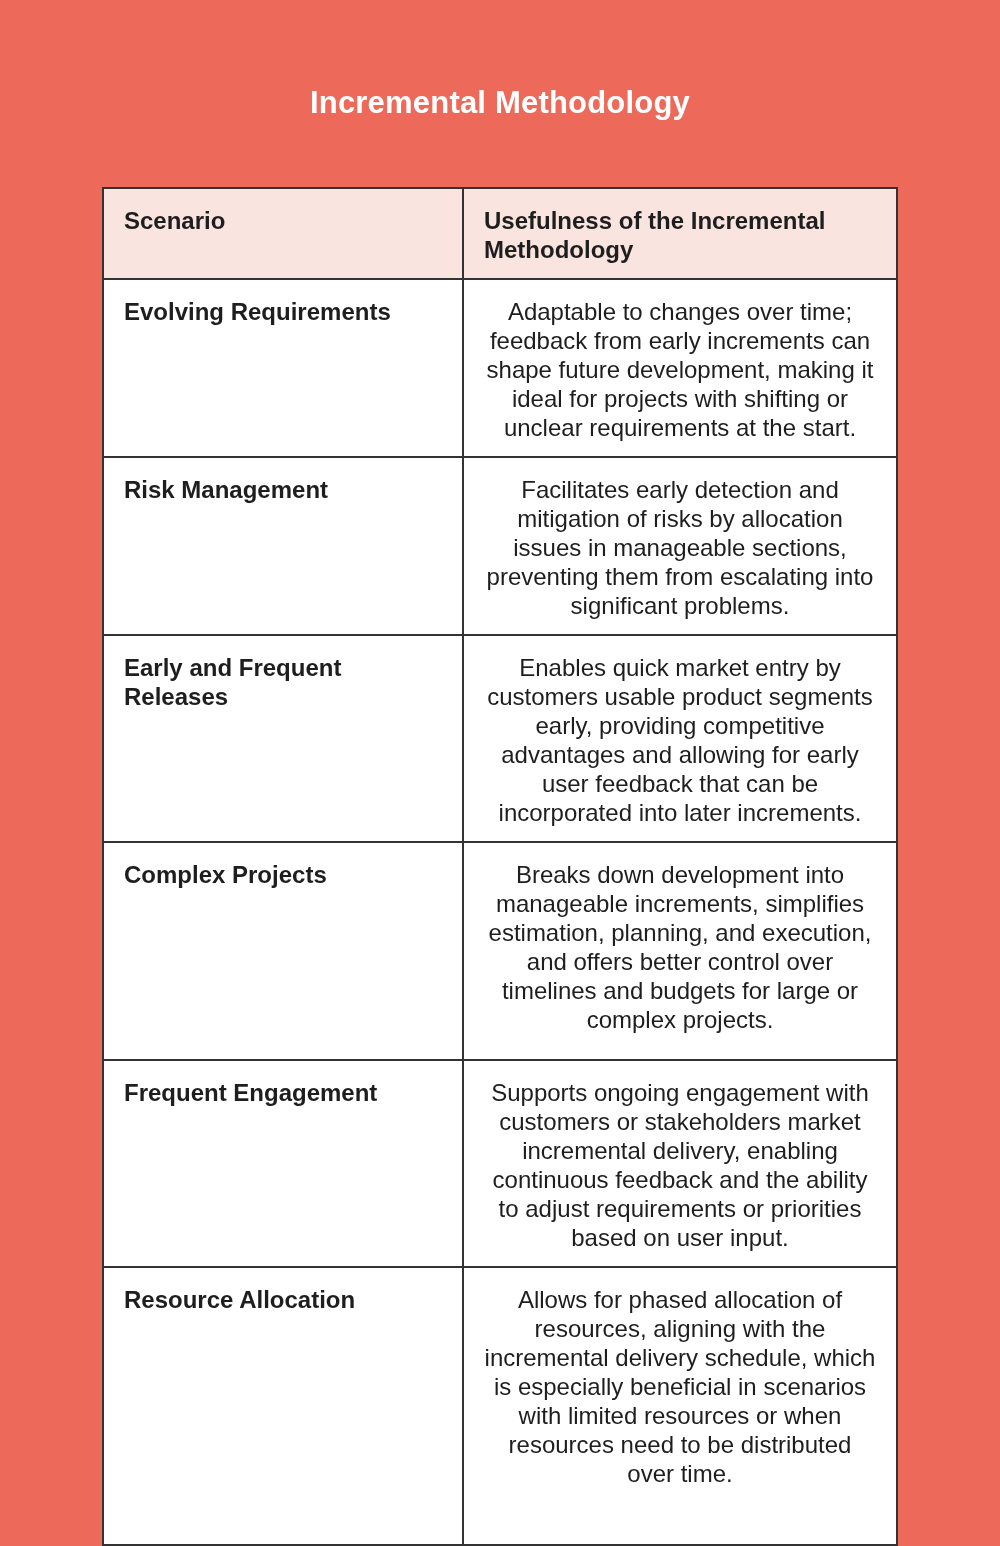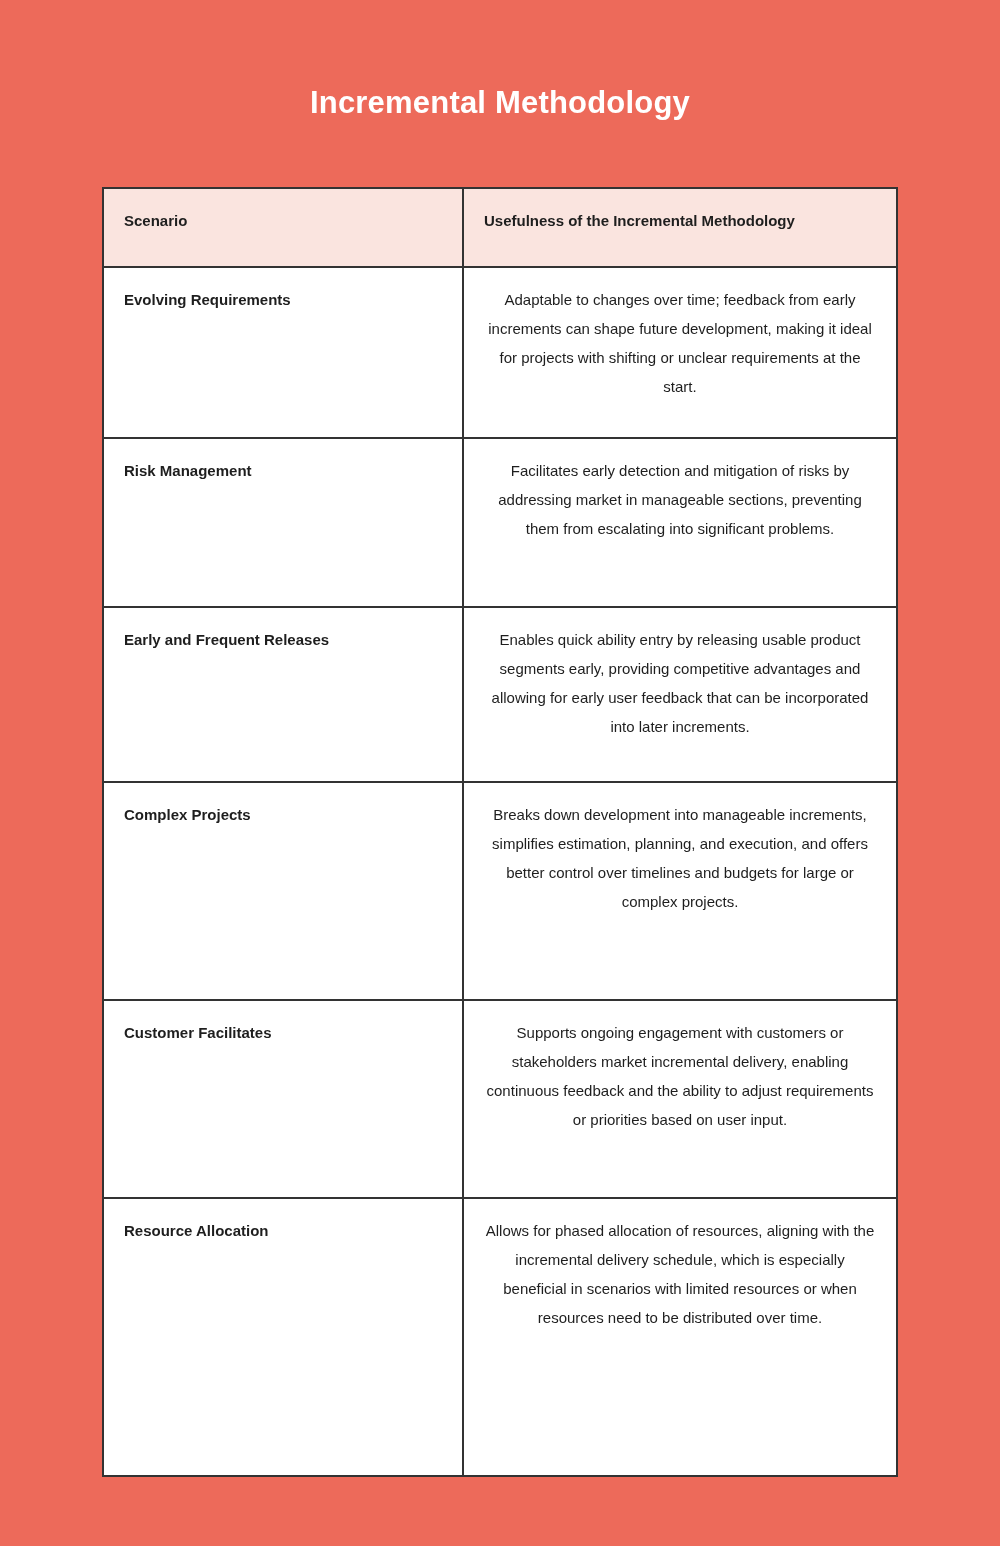--- a/index.html
+++ b/index.html
@@ -41,21 +41,21 @@
     background: var(--cell-bg);
   }
   table.info-table col.c1 { width: 360px; }
   table.info-table col.c2 { width: 434px; }
   table.info-table th,
   table.info-table td {
     border: 2px solid var(--border);
     vertical-align: top;
     text-align: left;
     padding: 17px 20px 14px 20px;
-    font-size: 15px;
+    font-size: 24px;
     line-height: 29px;
   }
   table.info-table th {
     background: var(--header-bg);
     font-weight: 700;
   }
   table.info-table td.scenario-cell {
     font-weight: 700;
   }
   table.info-table td.usefulness-cell {
@@ -88,32 +88,32 @@
         <th>Usefulness of the Incremental Methodology</th>
       </tr>
     </thead>
     <tbody>
       <tr class="row-0">
         <td class="scenario-cell">Evolving Requirements</td>
         <td class="usefulness-cell">Adaptable to changes over time; feedback from early increments can shape future development, making it ideal for projects with shifting or unclear requirements at the start.</td>
       </tr>
       <tr class="row-1">
         <td class="scenario-cell">Risk Management</td>
-        <td class="usefulness-cell">Facilitates early detection and mitigation of risks by addressing market in manageable sections, preventing them from escalating into significant problems.</td>
+        <td class="usefulness-cell">Facilitates early detection and mitigation of risks by allocation issues in manageable sections, preventing them from escalating into significant problems.</td>
       </tr>
       <tr class="row-2">
         <td class="scenario-cell">Early and Frequent Releases</td>
-        <td class="usefulness-cell">Enables quick ability entry by releasing usable product segments early, providing competitive advantages and allowing for early user feedback that can be incorporated into later increments.</td>
+        <td class="usefulness-cell">Enables quick market entry by customers usable product segments early, providing competitive advantages and allowing for early user feedback that can be incorporated into later increments.</td>
       </tr>
       <tr class="row-3">
         <td class="scenario-cell">Complex Projects</td>
         <td class="usefulness-cell">Breaks down development into manageable increments, simplifies estimation, planning, and execution, and offers better control over timelines and budgets for large or complex projects.</td>
       </tr>
       <tr class="row-4">
-        <td class="scenario-cell">Customer Facilitates</td>
+        <td class="scenario-cell">Frequent Engagement</td>
         <td class="usefulness-cell">Supports ongoing engagement with customers or stakeholders market incremental delivery, enabling continuous feedback and the ability to adjust requirements or priorities based on user input.</td>
       </tr>
       <tr class="row-5">
         <td class="scenario-cell">Resource Allocation</td>
         <td class="usefulness-cell">Allows for phased allocation of resources, aligning with the incremental delivery schedule, which is especially beneficial in scenarios with limited resources or when resources need to be distributed over time.</td>
       </tr>
     </tbody>
   </table>
 
 </div>

